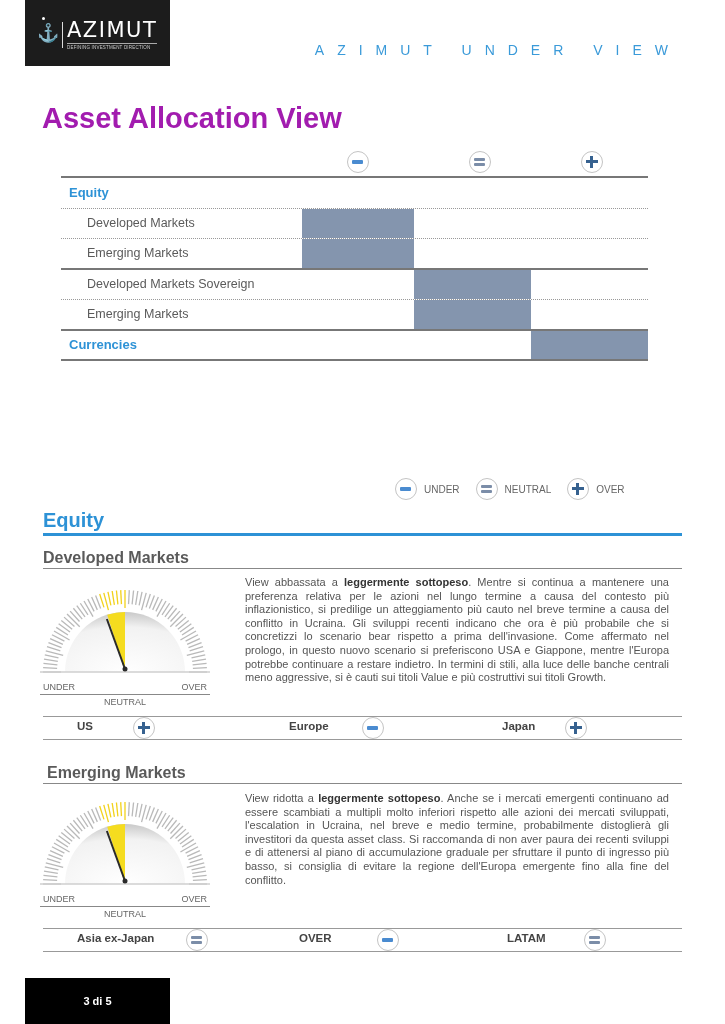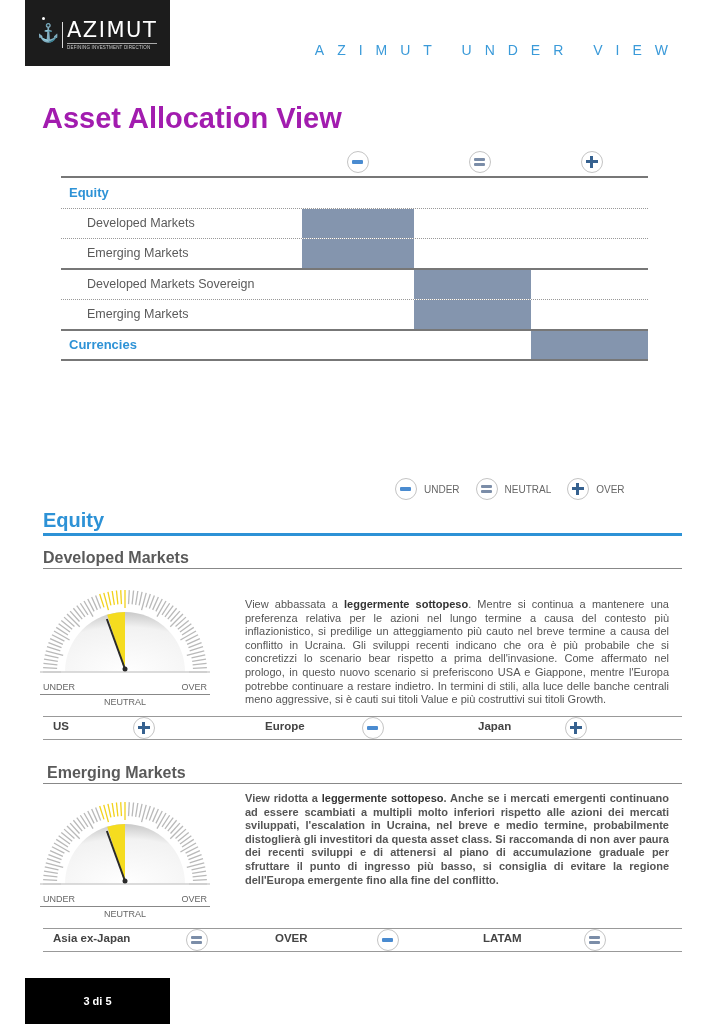--- a/index.html
+++ b/index.html
@@ -50,21 +50,21 @@
   .gauge-labels { position: absolute; left: 0; top: 102px; width: 170px; font-size: 9px; color: #666; }
   .gauge-labels .u { position: absolute; left: 3px; top: 0; }
   .gauge-labels .o { position: absolute; right: 3px; top: 0; }
   .gauge-labels .line { position: absolute; left: 0; top: 12px; width: 170px; height: 1px; background: #888; }
   .gauge-labels .n { position: absolute; left: 0; width: 170px; top: 15px; text-align: center; }
 
   .body-text { position: absolute; left: 245px; width: 424px; font-size: 11px; line-height: 13.6px; text-align: justify; color: #555; }
   .body-text b { color: #333; }
 
   .region-row { position: absolute; left: 43px; width: 639px; height: 24px; border-top: 1.5px solid #999; border-bottom: 1.5px solid #999; }
-  .region { position: absolute; top: 3px; display: flex; align-items: center; }
+  .region { position: absolute; top: 3px; display: flex; align-items: center; margin-left: 24px; }
   .region .rname { font-size: 11.5px; font-weight: bold; color: #444; }
 
   .footer-box { position: absolute; left: 25px; top: 978px; width: 145px; height: 46px; background: #000000; color: #fff; font-size: 11px; font-weight: bold; text-align: center; line-height: 46px; }
 </style>
 </head>
 <body>
 
 <div class="logo-box">
   <div class="logo-star"></div>
   <div class="logo-sextant">⚓</div>
@@ -221,21 +221,21 @@
       <circle cx="85" cy="89" r="2.5" fill="#2a2a2a"></circle>
     </svg>
   <div class="gauge-labels">
     <span class="u">UNDER</span>
     <span class="o">OVER</span>
     <span class="line"></span>
     <span class="n">NEUTRAL</span>
   </div>
 </div>
 
-<div class="body-text" style="top:576px;margin-top:22px;">
+<div class="body-text" style="top:576px;">
   <span>View abbassata a </span><b>leggermente sottopeso</b><span>. Mentre si continua a mantenere una preferenza relativa per le azioni nel lungo termine a causa del contesto più inflazionistico, si predilige un atteggiamento più cauto nel breve termine a causa del conflitto in Ucraina. Gli sviluppi recenti indicano che ora è più probabile che si concretizzi  lo scenario bear rispetto a prima dell'invasione. Come affermato nel prologo, in questo nuovo scenario si preferiscono USA e Giappone, mentre l'Europa potrebbe continuare a restare indietro. In termini di stili, alla luce delle banche centrali meno aggressive, si è cauti sui titoli Value e più costruttivi sui titoli Growth.</span>
 </div>
 
 <div class="region-row" style="top:716px;">
   <div class="region" style="left:10px;">
     <span class="rname">US</span>
   </div>
   <span class="icon-circ plus" style="position:absolute; left:90px; top:0px;">
       <span class="h"></span>
       <span class="v"></span>
@@ -334,21 +334,21 @@
       <circle cx="85" cy="89" r="2.5" fill="#2a2a2a"></circle>
     </svg>
   <div class="gauge-labels">
     <span class="u">UNDER</span>
     <span class="o">OVER</span>
     <span class="line"></span>
     <span class="n">NEUTRAL</span>
   </div>
 </div>
 
-<div class="body-text" style="top:792px;font-weight:bold;">
+<div class="body-text" style="top:792px;">
   <span>View ridotta a </span><b>leggermente sottopeso</b><span>. Anche se i mercati emergenti continuano ad essere scambiati a multipli molto inferiori rispetto alle azioni dei mercati sviluppati, l'escalation in Ucraina, nel breve e medio termine, probabilmente distoglierà gli investitori da questa asset class. Si raccomanda di non aver paura dei recenti sviluppi e di attenersi al piano di accumulazione graduale per sfruttare il punto di ingresso più basso, si consiglia di evitare la regione dell'Europa emergente fino alla fine del conflitto.</span>
 </div>
 
 <div class="region-row" style="top:928px;">
   <div class="region" style="left:10px;">
     <span class="rname">Asia ex-Japan</span>
   </div>
   <span class="icon-circ equal" style="position:absolute; left:143px; top:0px;">
       <span class="bar b1"></span>
       <span class="bar b2"></span>

